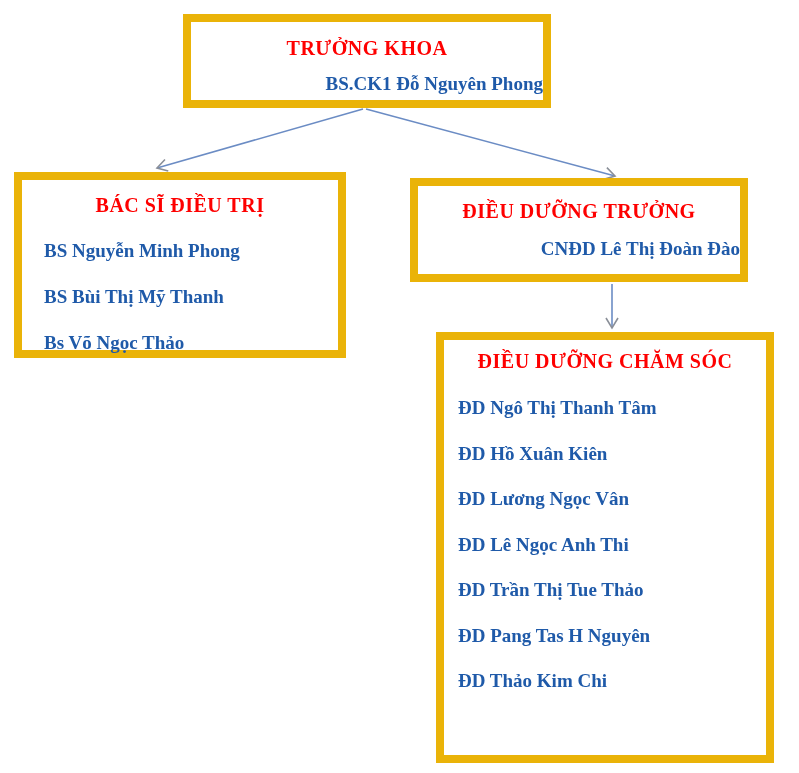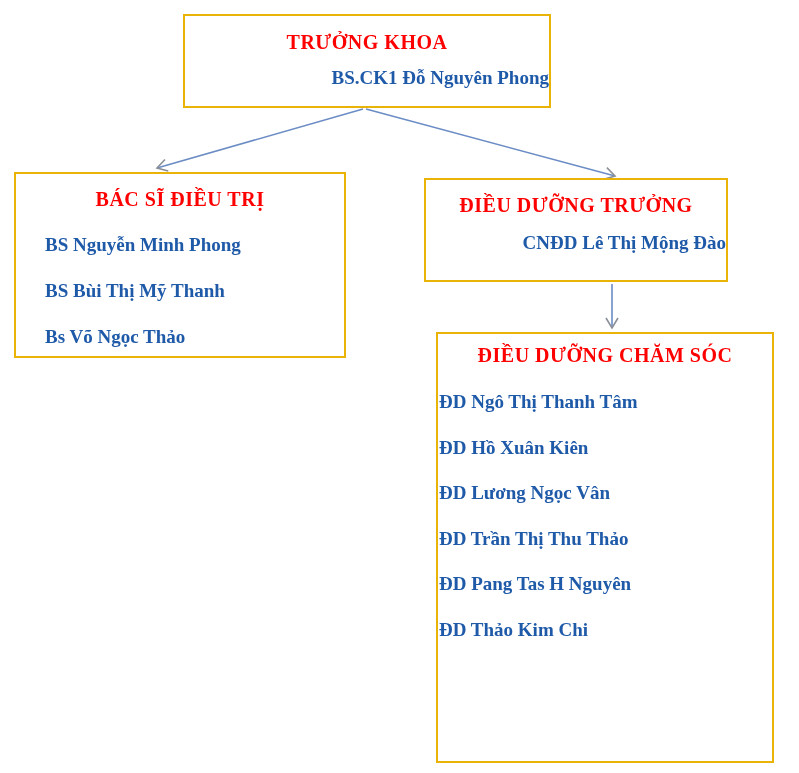--- a/index.html
+++ b/index.html
@@ -10,21 +10,21 @@
   #canvas {
     position: relative;
     width: 799px;
     height: 773px;
     background: #ffffff;
     font-family: "Liberation Serif", "DejaVu Serif", serif;
     overflow: hidden;
   }
   .box {
     position: absolute;
-    border: 2px solid #eab308;
+    border: 8px solid #eab308;
     background: #ffffff;
     box-sizing: border-box;
   }
   .box-title {
     color: #fe0000;
     font-weight: bold;
     font-size: 20px;
     text-align: center;
     line-height: 26px;
     letter-spacing: 0.5px;
@@ -37,29 +37,29 @@
     white-space: nowrap;
   }
   .member.centered { text-align: right; }
 
   #box-truong-khoa   { left: 183px; top: 14px;  width: 368px; height: 94px;  }
   #box-truong-khoa .box-title { margin-top: 13px; }
   #box-truong-khoa .member    { margin-top: 9px; line-height: 28px; }
 
   #box-bac-si        { left: 14px;  top: 172px; width: 332px; height: 186px; }
   #box-bac-si .box-title { margin-top: 12px; }
-  #box-bac-si .members   { margin-top: 10px; padding-left: 29px; }
+  #box-bac-si .members   { margin-top: 10px; padding-left: 22px; }
 
-  #box-dd-truong     { left: 424px; top: 178px; width: 304px; height: 104px; }
+  #box-dd-truong     { left: 410px; top: 178px; width: 338px; height: 104px; }
   #box-dd-truong .box-title { margin-top: 12px; }
   #box-dd-truong .member    { margin-top: 11px; line-height: 28px; }
 
   #box-dd-cham-soc   { left: 436px; top: 332px; width: 338px; height: 431px; }
   #box-dd-cham-soc .box-title { margin-top: 8px; }
-  #box-dd-cham-soc .members   { margin-top: 11px; padding-left: 1px; }
+  #box-dd-cham-soc .members   { margin-top: 11px; padding-left: 14px; }
   #box-dd-cham-soc .member    { line-height: 45.5px; }
 
   #connector-layer {
     position: absolute;
     left: 0; top: 0;
     width: 799px; height: 773px;
     pointer-events: none;
   }
 </style>
 </head>
@@ -87,28 +87,29 @@
     <div class="box-title">BÁC SĨ ĐIỀU TRỊ</div>
     <div class="members">
       <div class="member">BS Nguyễn Minh Phong</div>
       <div class="member">BS Bùi Thị Mỹ Thanh</div>
       <div class="member">Bs Võ Ngọc Thảo</div>
     </div>
   </div>
 
   <div class="box" id="box-dd-truong">
     <div class="box-title">ĐIỀU DƯỠNG TRƯỞNG</div>
-    <div class="member centered">CNĐD Lê Thị Mộng Đào</div>
+    <div class="member centered">CNĐD Lê Thị Đoàn Đào</div>
   </div>
 
   <div class="box" id="box-dd-cham-soc">
     <div class="box-title">ĐIỀU DƯỠNG CHĂM SÓC</div>
     <div class="members">
       <div class="member">ĐD Ngô Thị Thanh Tâm</div>
       <div class="member">ĐD Hồ Xuân Kiên</div>
       <div class="member">ĐD Lương Ngọc Vân</div>
-      <div class="member">ĐD Trần Thị Thu Thảo</div>
+      <div class="member">ĐD Lê Ngọc Anh Thi</div>
+      <div class="member">ĐD Trần Thị Tue Thảo</div>
       <div class="member">ĐD Pang Tas H Nguyên</div>
       <div class="member">ĐD Thảo Kim Chi</div>
     </div>
   </div>
 
 </div>
 
 </body></html>

